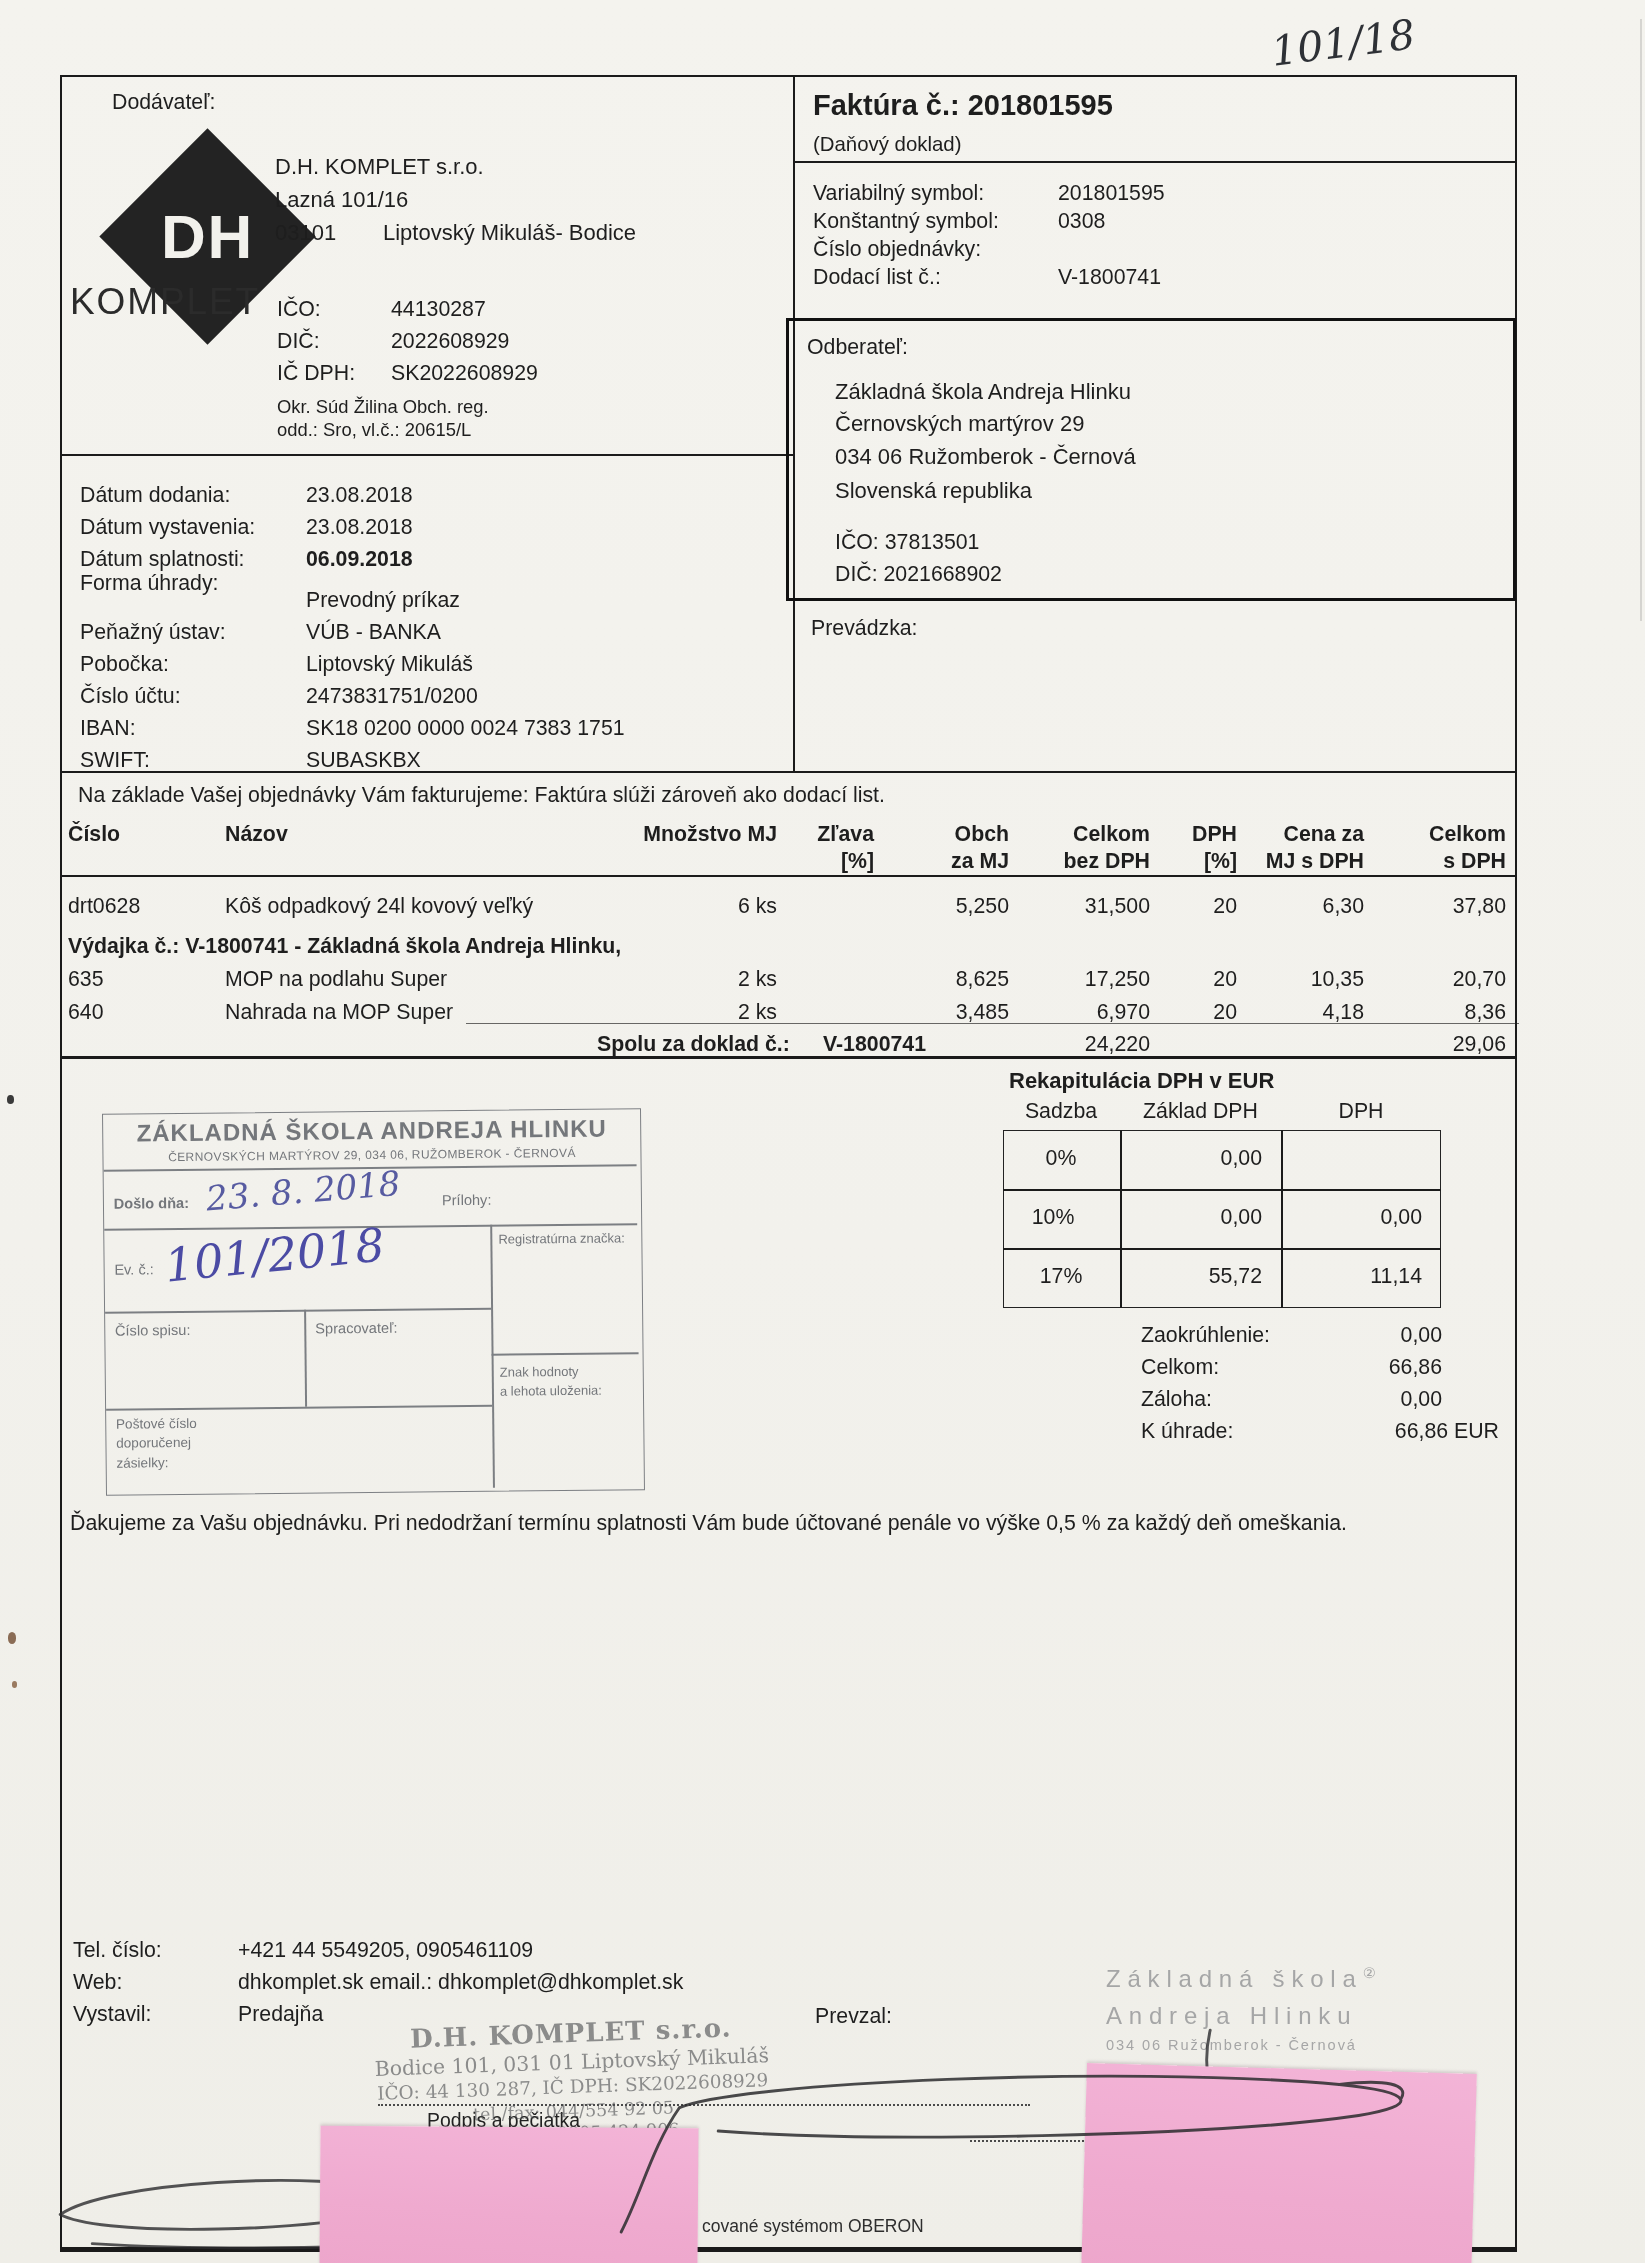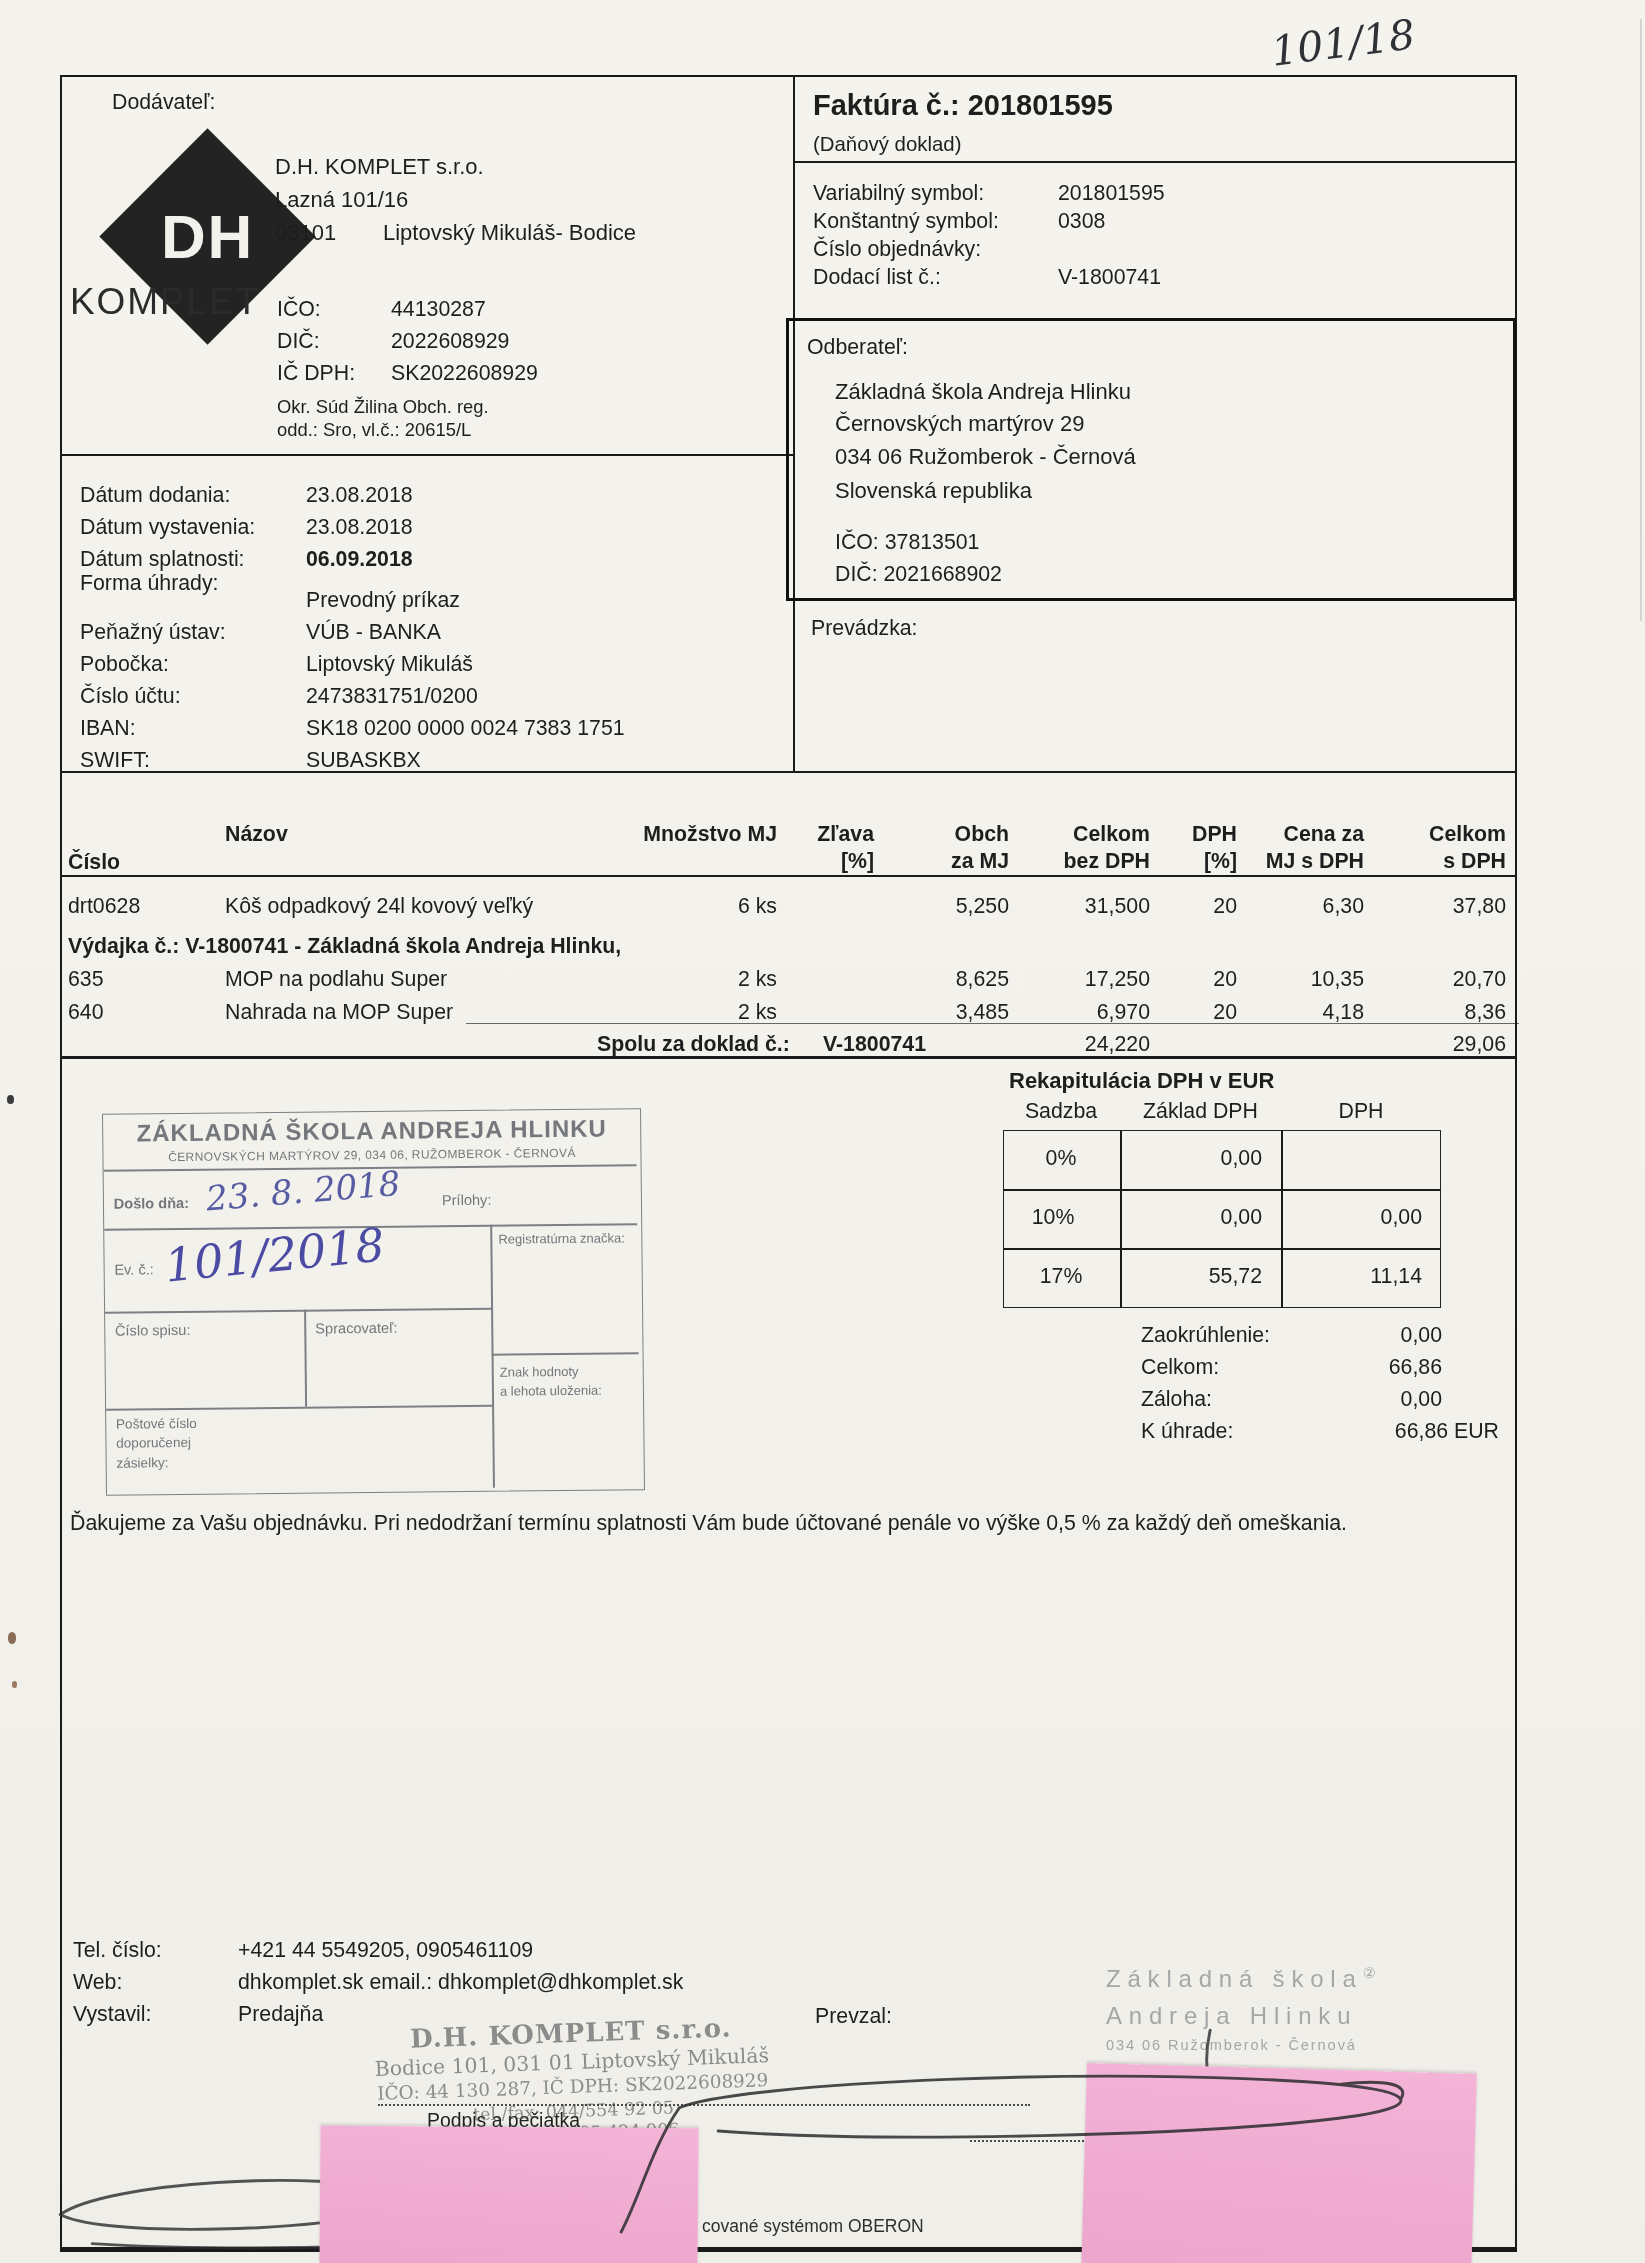--- a/index.html
+++ b/index.html
@@ -95,21 +95,22 @@
   <div class="t" style="left:306px;top:619px;">VÚB - BANKA</div>
   <div class="t" style="left:80px;top:651px;">Pobočka:</div>
   <div class="t" style="left:306px;top:651px;">Liptovský Mikuláš</div>
   <div class="t" style="left:80px;top:683px;">Číslo účtu:</div>
   <div class="t" style="left:306px;top:683px;">2473831751/0200</div>
   <div class="t" style="left:80px;top:715px;">IBAN:</div>
   <div class="t" style="left:306px;top:715px;">SK18 0200 0000 0024 7383 1751</div>
   <div class="t" style="left:80px;top:747px;">SWIFT:</div>
   <div class="t" style="left:306px;top:747px;">SUBASKBX</div>
 
-  <div class="t b" style="left:68px;top:821px;margin-top:28px;">Číslo</div>
+  <div class="t" style="left:78px;top:782px;">Na základe Vašej objednávky Vám fakturujeme: Faktúra slúži zároveň ako dodací list.</div>
+  <div class="t b" style="left:68px;top:821px;">Číslo</div>
   <div class="t b" style="left:225px;top:821px;">Názov</div>
   <div class="t b" style="right:869px;top:821px;">Množstvo MJ</div>
   <div class="t b" style="right:772px;top:821px;">Zľava</div>
   <div class="t b" style="right:772px;top:848px;">[%]</div>
   <div class="t b" style="right:637px;top:821px;">Obch</div>
   <div class="t b" style="right:637px;top:848px;">za MJ</div>
   <div class="t b" style="right:496px;top:821px;">Celkom</div>
   <div class="t b" style="right:496px;top:848px;">bez DPH</div>
   <div class="t b" style="right:409px;top:821px;">DPH</div>
   <div class="t b" style="right:409px;top:848px;">[%]</div>

